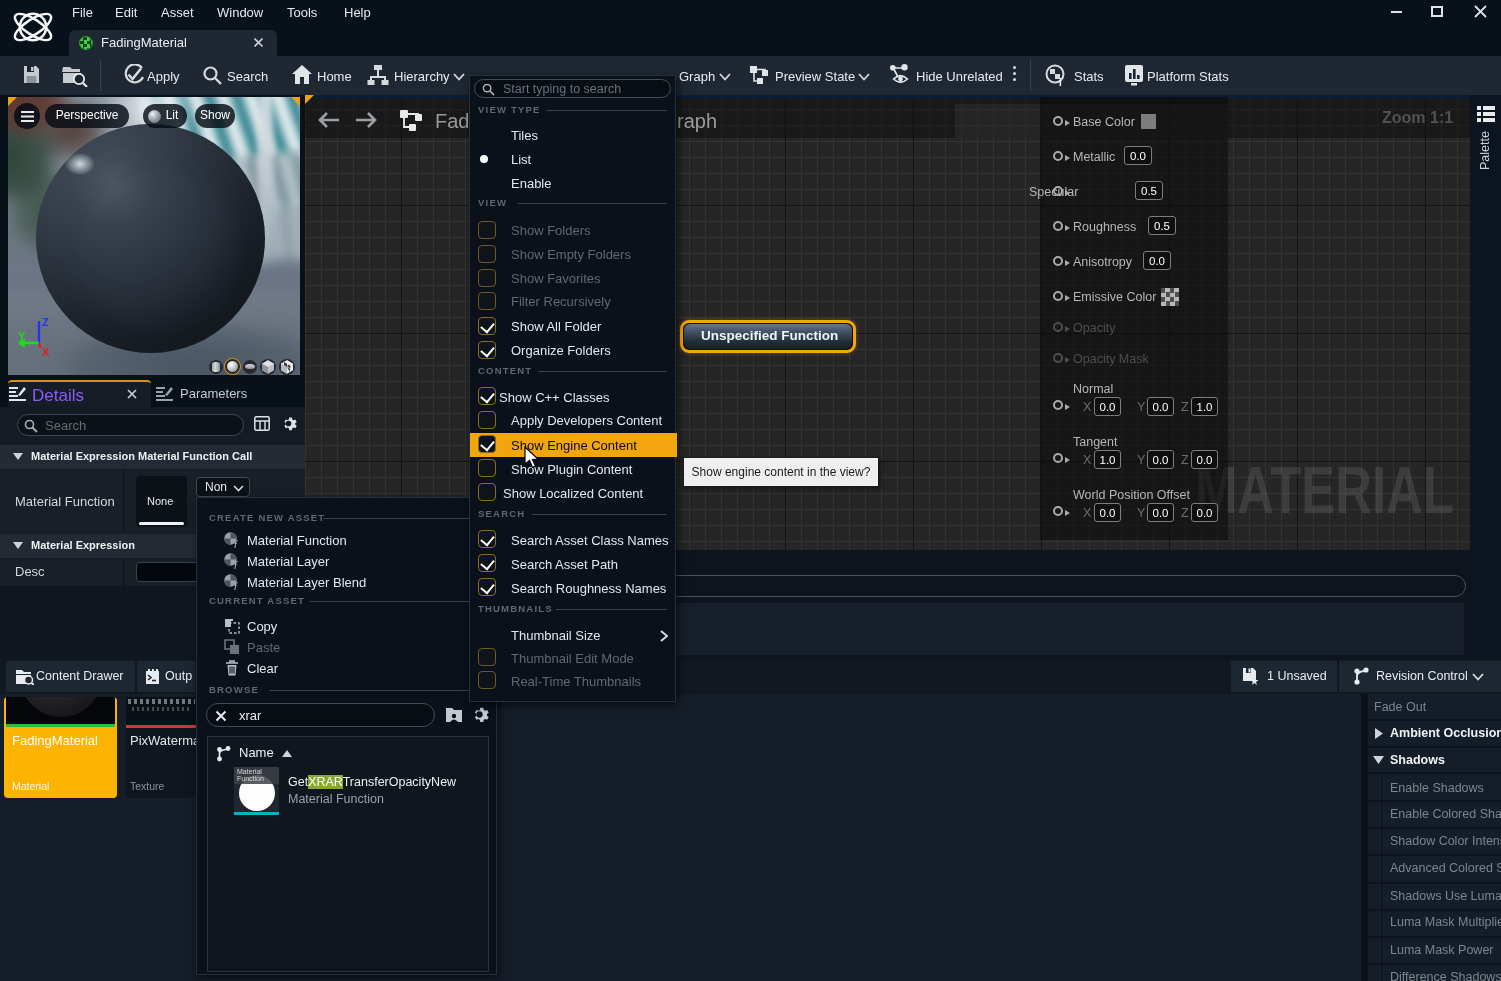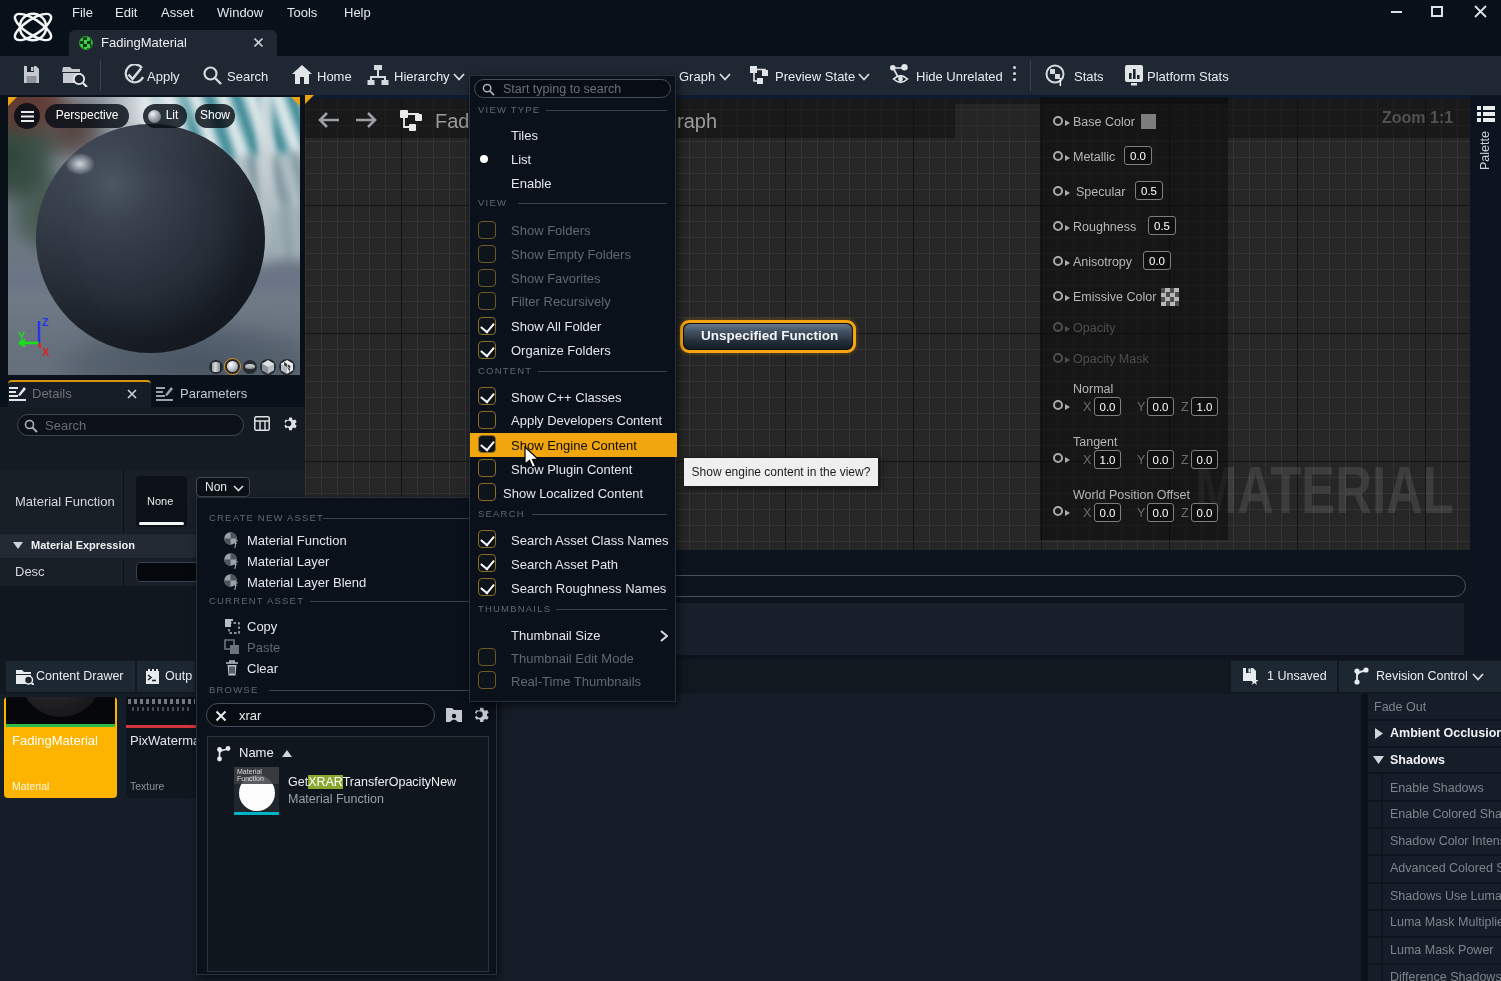--- a/index.html
+++ b/index.html
@@ -49,21 +49,21 @@
   .vbox { position:absolute; background:rgba(12,12,12,0.65); border:1px solid #7c7f81; border-radius:3px; color:#fff; font-size:11.5px; text-align:center; }
 
   
   #statusbar { left:0; top:659px; width:1501px; height:35px; background:#11181f; }
   .sbtn { position:absolute; top:2px; height:31px; background:#1d2732; color:#e8ebee; font-size:13px; }
   #bottomarea { left:0; top:694px; width:1501px; height:287px; background:#151d28; }
 
   
   #ctxmenu { left:196px; top:497px; width:301px; height:478px; background:#0a111b; border:1px solid #272f3a; box-shadow:2px 3px 8px rgba(0,0,0,0.6); }
   #viewopts { left:469px; top:75px; width:207px; height:627px; background:#0a111b; border:1px solid #272f3a; box-shadow:2px 3px 8px rgba(0,0,0,0.6); }
-  .mhead { position:absolute; color:#5f6873; font-size:9.5px; font-weight:normal; letter-spacing:1.2px;text-align:center; }
+  .mhead { position:absolute; color:#5f6873; font-size:9.5px; font-weight:bold; letter-spacing:1.2px;text-align:center; }
   .mline { position:absolute; height:1px; background:#3a424c; }
   .mitem { position:absolute; color:#e4e7ea; font-size:13px; }
   .mitem.dim { color:#5f6873; }
   .cb { position:absolute; width:18px; height:18px; border:1px solid #8a6d21; border-radius:4px; background:#0d141c; }
   .cb.on:after { content:""; position:absolute; left:4px; top:2px; width:7px; height:10px; border:solid #fff; border-width:0 2px 2px 0; transform:rotate(40deg); }
 
   #tooltip { left:683px; top:457px; width:196px; height:30px; background:#efefef; border:1px solid #1c1c1c; box-shadow:2px 2px 5px rgba(0,0,0,0.5); color:#1b1b1b; font-size:12px; line-height:28px; text-align:center; }
 </style>
 </head>
 <body>
@@ -262,21 +262,21 @@
           <rect x="13" y="8" width="4" height="4" fill="#3a3f45" transform="skewY(26)" transform-origin="13 8"></rect>
         </svg>
     </div>
   </div>
   <div class="abs" id="detailtabs">
     <div class="abs" style="left:8px;top:0;width:143px;height:27px;background:#161d26;border-top:2px solid #d8940d;border-radius:4px 4px 0 0"></div>
     <svg class="abs" style="left:9px;top:6px" width="17" height="15" viewBox="0 0 17 15">
       <path d="M0 2 h9 M0 6 h7 M0 10 h9 M0 14 h17" stroke="#e4e7ea" stroke-width="1.8"></path>
       <path d="M9 9 L15 1 L17 3 L11 10 Z" fill="#e4e7ea"></path>
     </svg>
-    <span class="txt" style="left:32px;top:6px;color:#737373;font-size:13px">Details</span>
+    <span class="txt" style="left:32px;top:6px;color:#8b5cf6;font-size:17px">Details</span>
     <svg class="abs" style="left:127px;top:9px" width="10" height="10" viewBox="0 0 10 10">
         <path d="M1 1 L9 9 M9 1 L1 9" stroke="#cfd4d8" stroke-width="1.6"></path>
       </svg>
     <svg class="abs" style="left:156px;top:6px" width="17" height="15" viewBox="0 0 17 15">
       <path d="M0 2 h9 M0 6 h7 M0 10 h9 M0 14 h17" stroke="#9aa1a8" stroke-width="1.8"></path>
       <path d="M9 9 L15 1 L17 3 L11 10 Z" fill="#9aa1a8"></path>
     </svg>
     <span class="txt" style="left:180px;top:6px;color:#c3c9ce;font-size:13px">Parameters</span>
   </div>
   <div class="abs" id="detailbody">
@@ -290,20 +290,26 @@
     </div>
     <svg class="abs" style="left:254px;top:9px" width="16" height="15" viewBox="0 0 16 15">
       <rect x="0.8" y="0.8" width="14.4" height="13.4" rx="1.5" fill="none" stroke="#dfe3e6" stroke-width="1.5"></rect>
       <path d="M1 5 h14 M6 5 v9 M11 5 v9" stroke="#dfe3e6" stroke-width="1.4"></path>
     </svg>
     <svg class="abs" style="left:280px;top:8px" width="17" height="17" viewBox="0 0 24 24">
       <path fill="#dfe3e6" d="M12 8a4 4 0 1 0 0 8 4 4 0 0 0 0-8zm9.4 5.5l2.2 1.7-2 3.5-2.6-1a8 8 0 0 1-1.7 1l-.4 2.8h-4l-.4-2.8a8 8 0 0 1-1.7-1l-2.6 1-2-3.5 2.2-1.7a8 8 0 0 1 0-2l-2.2-1.7 2-3.5 2.6 1a8 8 0 0 1 1.7-1l.4-2.8h4l.4 2.8a8 8 0 0 1 1.7 1l2.6-1 2 3.5-2.2 1.7a8 8 0 0 1 0 2z"></path>
       <circle cx="12" cy="12" r="3" fill="#151b23"></circle>
     </svg>
 
+    <div class="abs" style="left:0;top:38px;width:305px;height:24px;background:#232a33">
+      <svg class="abs" style="left:13px;top:8px" width="10" height="7" viewBox="0 0 10 7">
+          <path d="M0 0 H10 L5 7 Z" fill="#cfd4d8"></path>
+        </svg>
+      <span class="txt" style="left:31px;top:5px;color:#eef1f3;font-size:11px;font-weight:bold">Material Expression Material Function Call</span>
+    </div>
     <div class="abs" style="left:0;top:63px;width:305px;height:63px;background:#181f27">
       <div class="abs" style="left:123px;top:0;width:1px;height:63px;background:#0c1117"></div>
       <span class="txt" style="left:15px;top:24px;color:#d3d7db;font-size:13px">Material Function</span>
       <div class="abs" style="left:13px;top:6px;width:51px;height:51px;background:#0c1117;border-radius:4px;left:136px">
         <span class="txt" style="left:11px;top:19px;color:#e6e9ec;font-size:11px">None</span>
         <div class="abs" style="left:3px;bottom:2px;width:45px;height:3px;background:#f2f4f5;border-radius:2px"></div>
       </div>
       <div class="abs" style="left:196px;top:7px;width:54px;height:20px;background:#0c1117;border:1px solid #434b55;border-radius:4px">
         <span class="txt" style="left:8px;top:2px;color:#e6e9ec;font-size:12px">Non</span>
         <svg class="abs" style="left:36px;top:7px" width="11" height="7" viewBox="0 0 11 7">
@@ -353,21 +359,21 @@
 
     <div class="abs" style="left:735px;top:2px;width:188px;height:443px;background:rgba(8,8,8,0.52)"></div>
 
     <span class="pin" style="left:748px;top:21px"></span>
       <span class="nrow" style="left:768px;top:20px">Base Color</span>
     <div class="abs" style="left:836px;top:19px;width:15px;height:15px;background:#7d7d7d"></div>
     <span class="pin" style="left:748px;top:56px"></span>
       <span class="nrow" style="left:768px;top:55px">Metallic</span>
     <div class="vbox" style="left:819px;top:51px;width:28px;height:19px;line-height:18px">0.0</div>
     <span class="pin" style="left:748px;top:91px"></span>
-      <span class="nrow" style="left:771px;top:90px">Specular</span>
+      <span class="nrow" style="left:724px;top:90px">Specular</span>
     <div class="vbox" style="left:830px;top:86px;width:28px;height:19px;line-height:18px">0.5</div>
     <span class="pin" style="left:748px;top:126px"></span>
       <span class="nrow" style="left:768px;top:125px">Roughness</span>
     <div class="vbox" style="left:843px;top:121px;width:28px;height:19px;line-height:18px">0.5</div>
     <span class="pin" style="left:748px;top:161px"></span>
       <span class="nrow" style="left:768px;top:160px">Anisotropy</span>
     <div class="vbox" style="left:838px;top:156px;width:28px;height:19px;line-height:18px">0.0</div>
     <span class="pin" style="left:748px;top:196px"></span>
       <span class="nrow" style="left:768px;top:195px">Emissive Color</span>
     <div class="abs" style="left:856px;top:193px;width:18px;height:18px;background:repeating-conic-gradient(#b8b8b8 0 25%, #4e4e4e 0 50%);background-size:9px 9px"></div>
@@ -624,21 +630,21 @@
       <span class="mitem dim" style="left:41px;top:194.5px">Show Favorites</span>
     <span class="cb" style="left:8px;top:216px;border-color:#70591f"></span>
       <span class="mitem dim" style="left:41px;top:218.3px">Filter Recursively</span>
     <span class="cb on" style="left:8px;top:241px"></span>
       <span class="mitem" style="left:41px;top:243.4px">Show All Folder</span>
     <span class="cb on" style="left:8px;top:265px"></span>
       <span class="mitem" style="left:41px;top:267px">Organize Folders</span>
     <span class="mhead" style="left:8px;top:289px">CONTENT</span>
     <div class="mline" style="left:68px;top:295px;width:129px"></div>
     <span class="cb on" style="left:8px;top:311px"></span>
-      <span class="mitem" style="left:41px;top:313.6px">Show C++ Classes</span>
+      <span class="mitem" style="left:29px;top:313.6px">Show C++ Classes</span>
     <span class="cb" style="left:8px;top:335px"></span>
       <span class="mitem" style="left:41px;top:337px">Apply Developers Content</span>
     <div class="abs" style="left:0px;top:357px;width:207px;height:24px;background:#f2a60d"></div>
     <span class="cb on" style="left:8px;top:359px"></span>
       <span class="mitem" style="left:41px;top:361.5px;color:#0c0c0c">Show Engine Content</span>
     <span class="cb" style="left:8px;top:383px"></span>
       <span class="mitem" style="left:41px;top:385.5px">Show Plugin Content</span>
     <span class="cb" style="left:8px;top:407px"></span>
       <span class="mitem" style="left:33px;top:409.5px">Show Localized Content</span>
     <span class="mhead" style="left:8px;top:432px">SEARCH</span>

